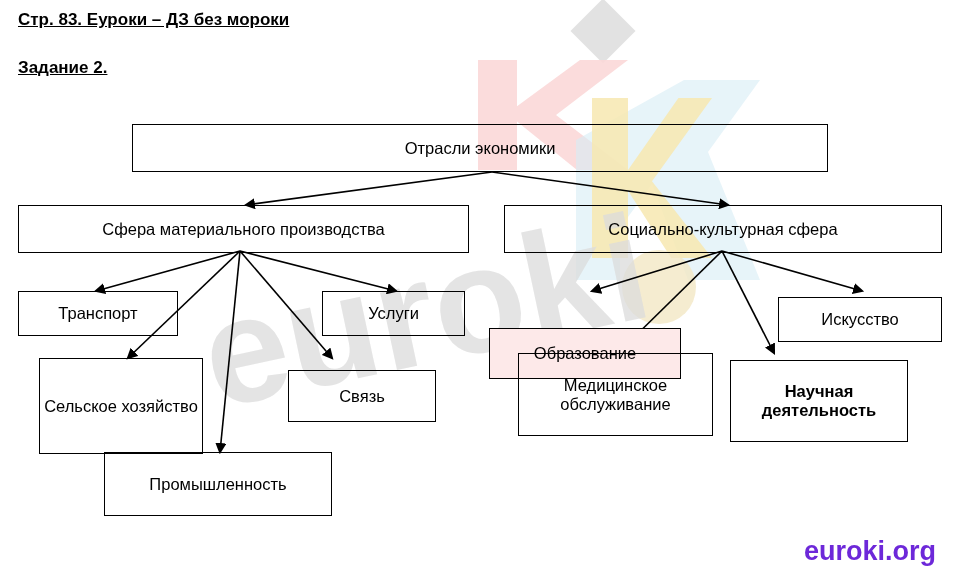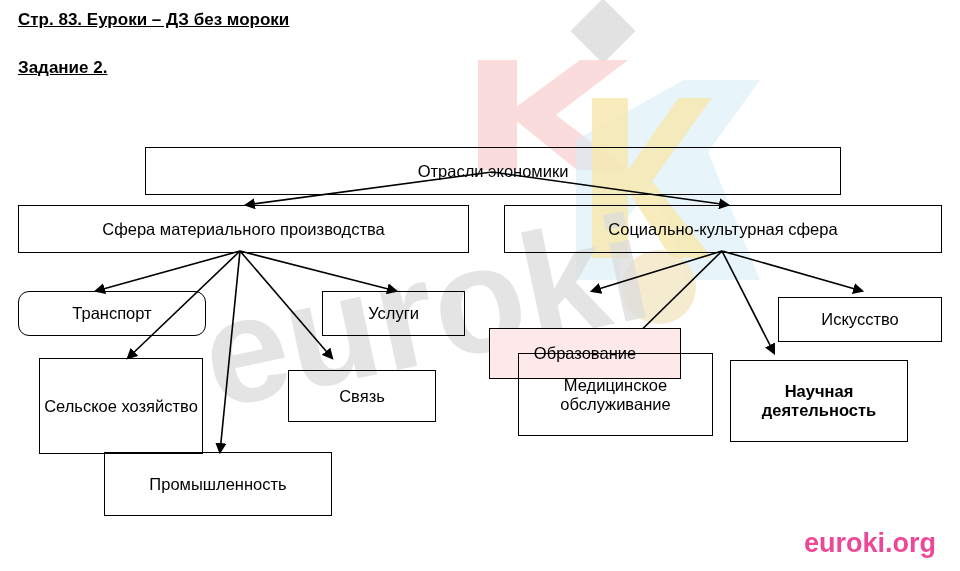--- a/index.html
+++ b/index.html
@@ -132,24 +132,24 @@
     width: 960px;
     height: 571px;
     z-index: 2;
     pointer-events: none;
   }
 
   
   #site-footer {
     position: absolute;
     right: 24px;
-    bottom: 12px;
+    bottom: 4px;
     font-size: 27px;
     font-weight: bold;
-    color: #ec4899;
+    color: #6d28d9;
     z-index: 5;
   }
 </style>
 </head>
 <body>
 
 <div id="page">
 
   <div class="wm-layer">
     <div class="wm-diamond"></div>
@@ -182,33 +182,33 @@
         <path d="M 240 251 L 332 358"></path>
         <path d="M 240 251 L 396 291"></path>
 
         <path d="M 722 251 L 592 291"></path>
         <path d="M 722 251 L 618 353"></path>
         <path d="M 722 251 L 774 353"></path>
         <path d="M 722 251 L 862 291"></path>
       </g>
     </svg>
 
-    <div class="node" style="left:145px; top:124px; width:696px; height:48px;margin-top:23px;">
+    <div class="node" style="left:132px; top:124px; width:696px; height:48px;">
       <span>Отрасли экономики</span>
     </div>
 
     <div class="node" style="left:18px; top:205px; width:451px; height:48px;">
       <span>Сфера материального производства</span>
     </div>
 
     <div class="node" style="left:504px; top:205px; width:438px; height:48px;">
       <span>Социально-культурная сфера</span>
     </div>
 
-    <div class="node" style="left:18px; top:291px; width:188px; height:45px;border-radius:11px;">
+    <div class="node" style="left:18px; top:291px; width:160px; height:45px;">
       <span>Транспорт</span>
     </div>
 
     <div class="node" style="left:39px; top:358px; width:164px; height:96px;">
       <span>Сельское хозяйство</span>
     </div>
 
     <div class="node" style="left:104px; top:452px; width:228px; height:64px;">
       <span>Промышленность</span>
     </div>

